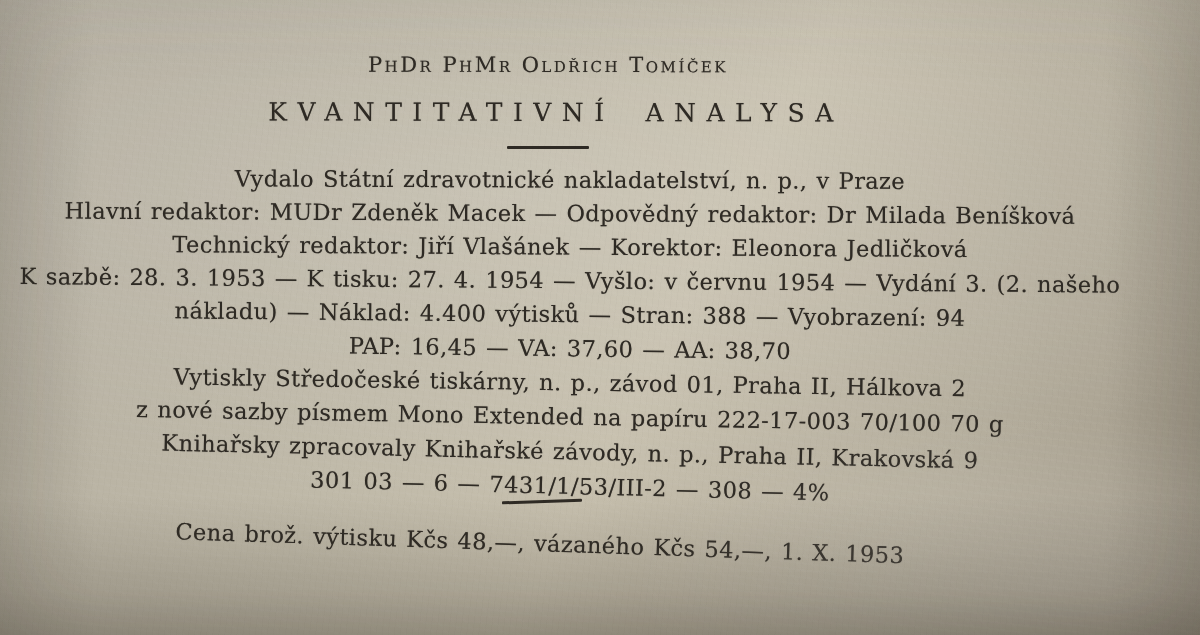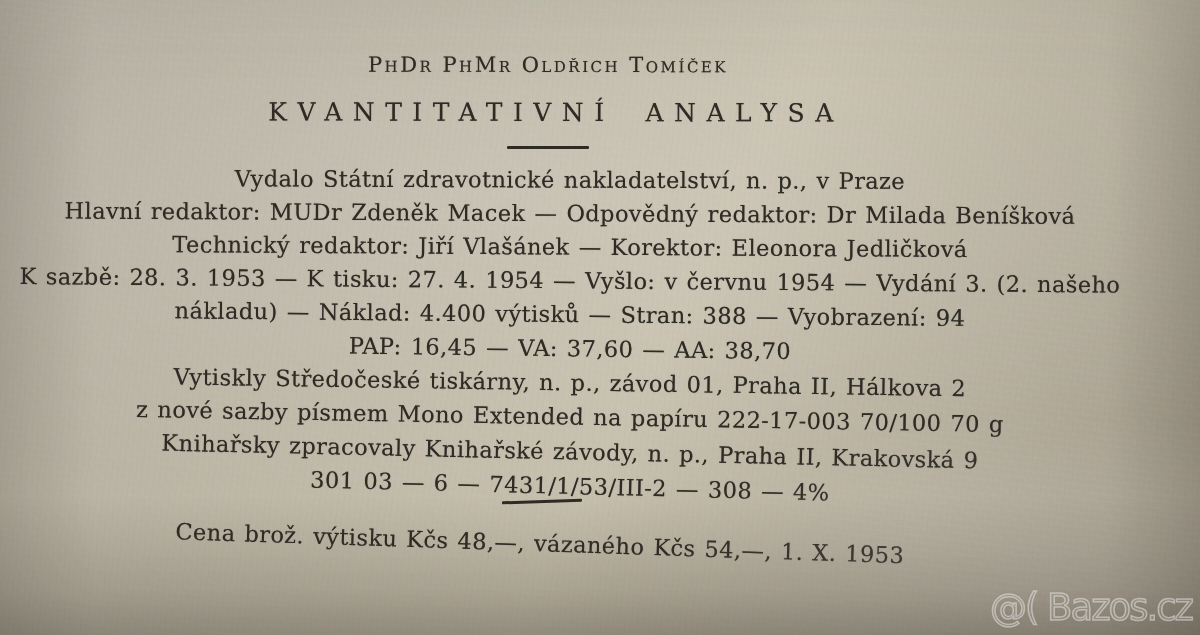--- a/index.html
+++ b/index.html
@@ -151,14 +151,13 @@
       <div class="line t8">Knihařsky zpracovaly Knihařské závody, n. p., Praha II, Krakovská 9</div>
       <div class="line t9">301 03 — 6 — 7431/1/53/III-2 — 308 — 4%</div>
     </div>
 
     <div class="rule rule-price"></div>
     <div class="price-line">Cena brož. výtisku Kčs 48,—, vázaného Kčs 54,—, 1. X. 1953</div>
   </div>
 
   <div class="shade"></div>
 
-  <div class="watermark">@( Bazos.cz</div>
 </div>
 
 </body></html>

